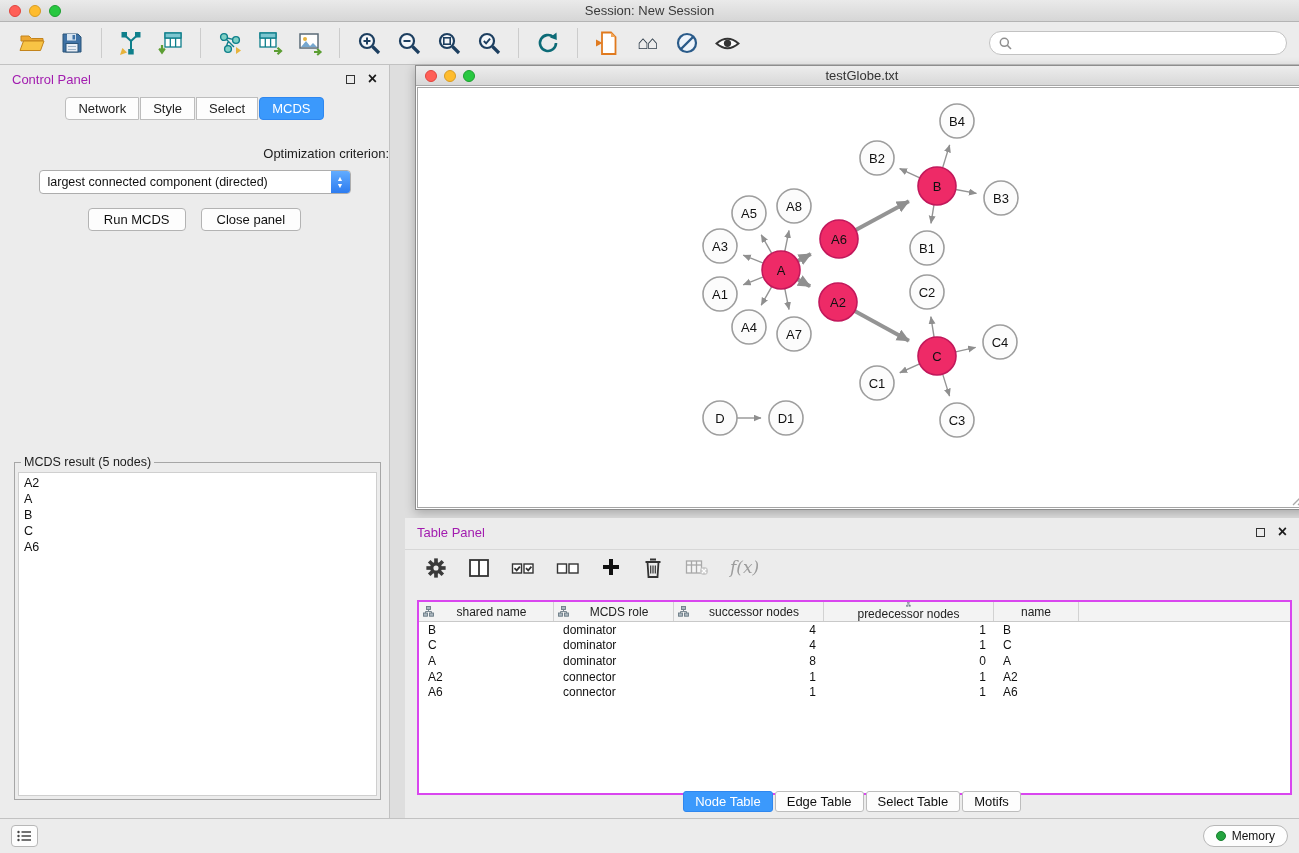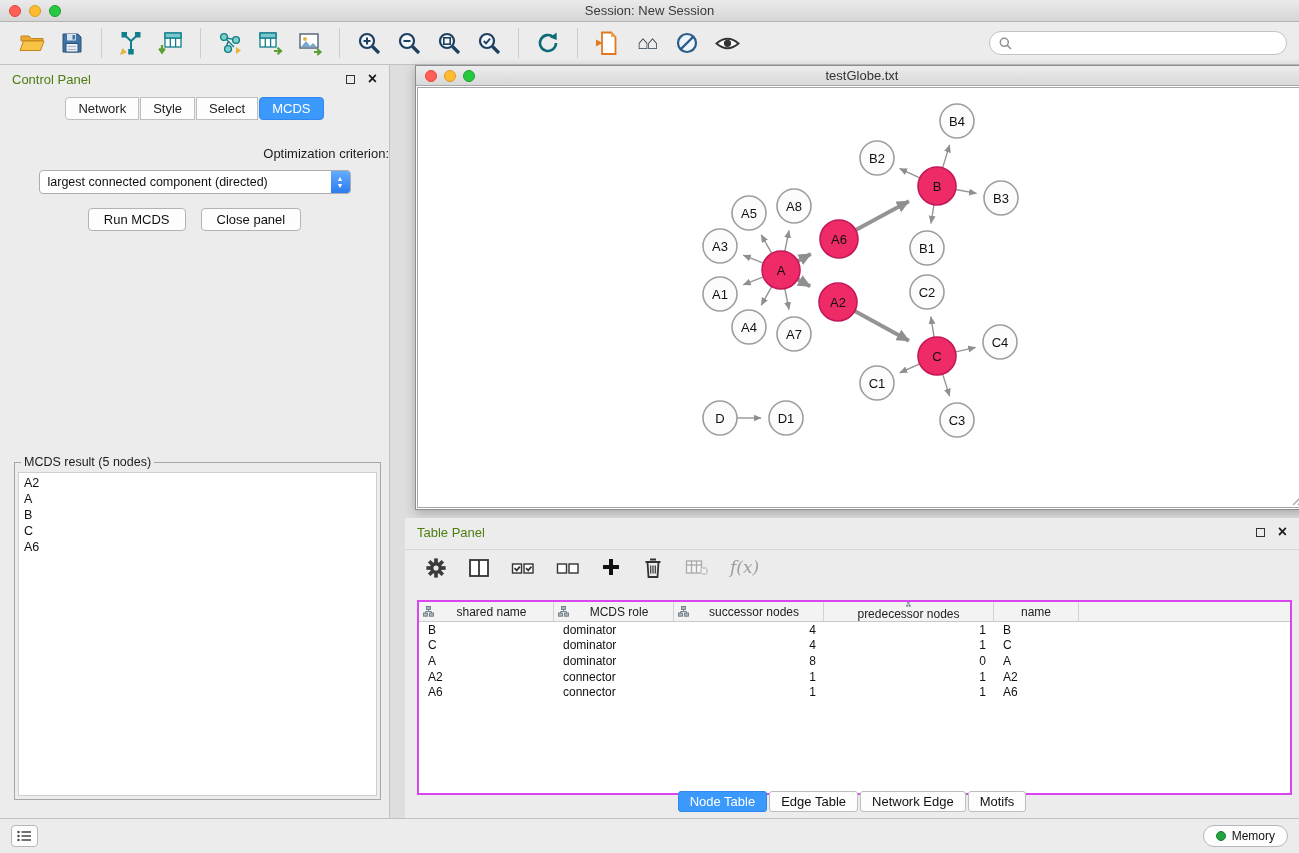--- a/index.html
+++ b/index.html
@@ -23,21 +23,21 @@
           justify-content: center; cursor: pointer; }
   .tsep { width: 1px; height: 30px; background: #cccccc; margin: 0 9px; }
   .houses { font-size: 19px; color: #2e3d4a; font-weight: bold; letter-spacing: -2px; }
   .searchbox { margin-left: auto; width: 298px; height: 24px; border: 1px solid #c2c2c2; border-radius: 12px;
                background: #fff; display: flex; align-items: center; padding: 0 9px; }
   .searchbox input { border: none; outline: none; flex: 1; font-size: 12px; background: transparent;
                      margin-left: 6px; font-family: "Liberation Sans", sans-serif; }
 
   
   .panel-head { height: 28px; display: flex; align-items: center; padding: 0 12px; }
-  .panel-title { font-size: 13px; color: #4d7c0f; }
+  .panel-title { font-size: 13px; color: #a21caf; }
   .panel-icons { margin-left: auto; display: flex; gap: 13px; align-items: center; }
   .float-box { width: 9px; height: 9px; border: 1.5px solid #333; display: inline-block; }
   .close-x { font-size: 16px; font-weight: bold; color: #1a1a1a; line-height: 1; }
 
   
   .control-panel { position: absolute; left: 0; top: 65px; width: 390px; height: 753px; background: #ececec;
                    border-right: 1px solid #c2c2c2; }
   .cp-tabs { display: flex; justify-content: center; gap: 1px; margin-top: 4px; }
   .cp-tab { font-size: 13px; padding: 3px 12px; background: #fdfdfd; border: 1px solid #bdbdbd; color: #222; cursor: pointer; }
   .cp-tab:first-child { border-radius: 4px 0 0 4px; }
@@ -574,21 +574,21 @@
       <div class="td c1">connector</div>
       <div class="td c2">1</div>
       <div class="td c3">1</div>
       <div class="td c4">A6</div>
     </div>
   </div>
 
   <div class="tp-tabs">
     <span class="tp-tab active">Node Table</span>
     <span class="tp-tab">Edge Table</span>
-    <span class="tp-tab">Network Edge</span>
+    <span class="tp-tab">Select Table</span>
     <span class="tp-tab">Motifs</span>
   </div>
 </div>
 
 <div class="statusbar">
   <button class="sb-left-btn">
     <svg width="15" height="12" viewBox="0 0 15 12">
       <circle cx="1.5" cy="2" r="1.2" fill="#444"></circle>
         <circle cx="1.5" cy="6" r="1.2" fill="#444"></circle>
         <circle cx="1.5" cy="10" r="1.2" fill="#444"></circle>

